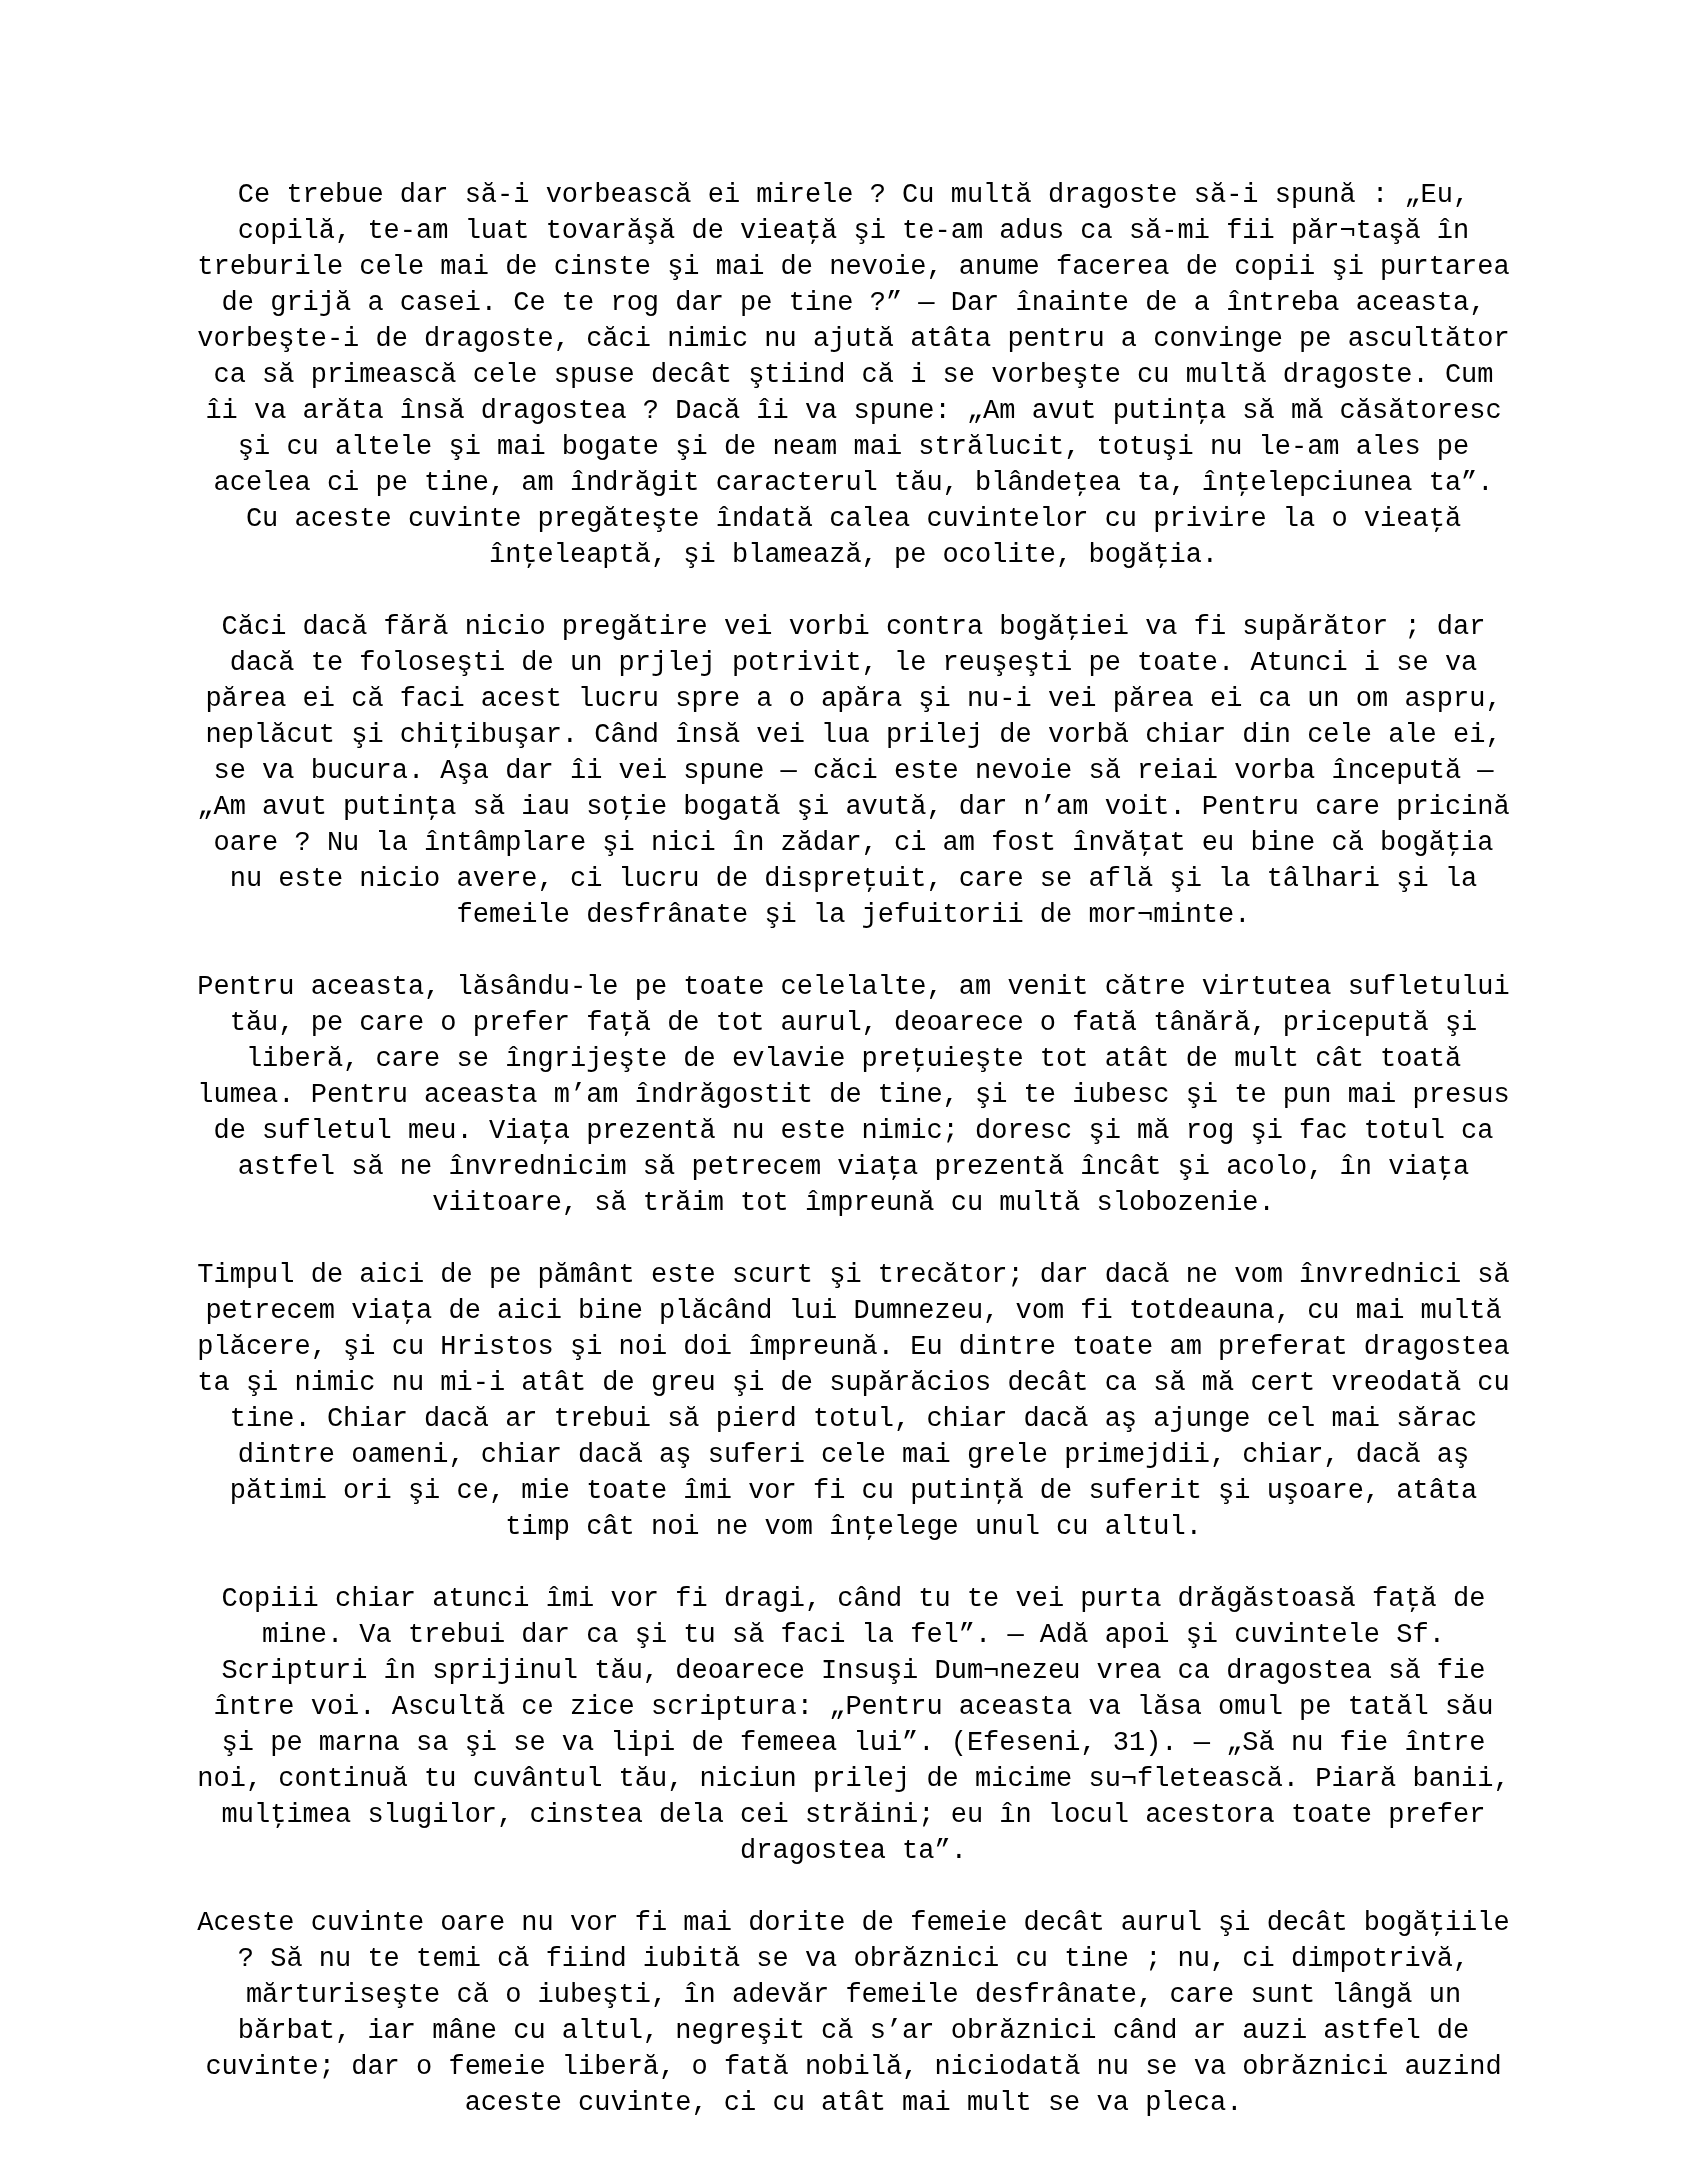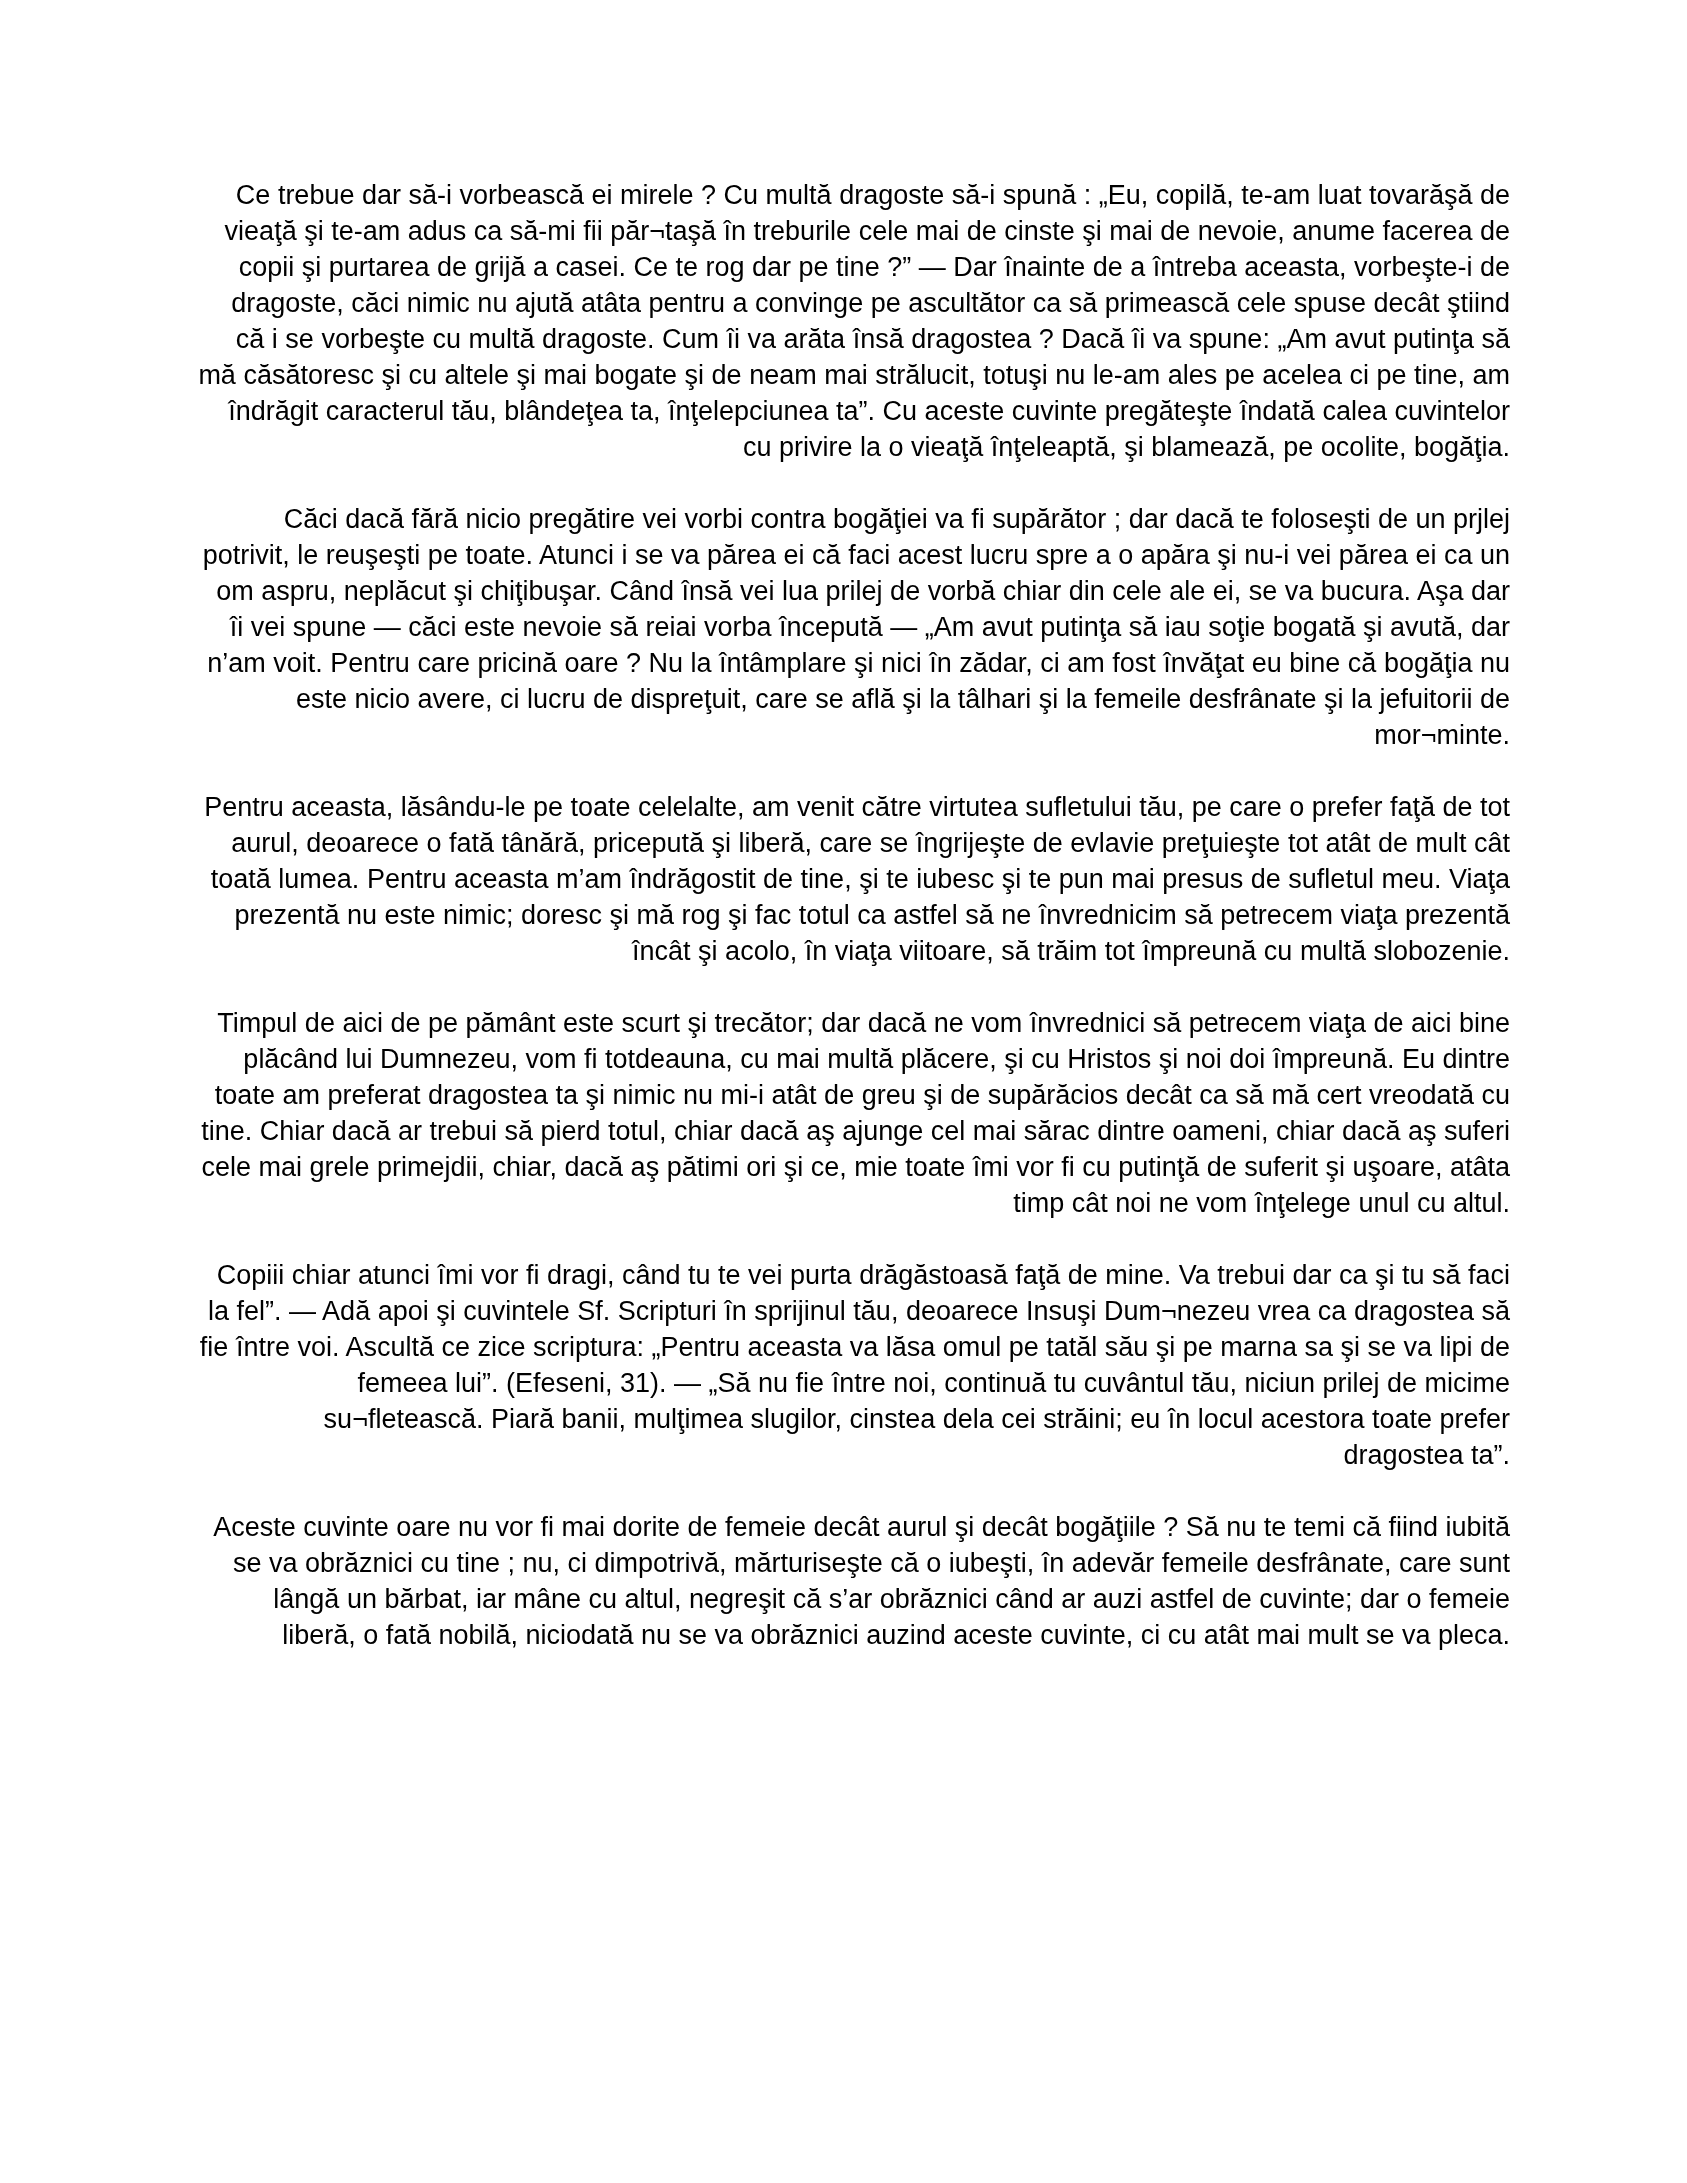--- a/index.html
+++ b/index.html
@@ -12,25 +12,25 @@
     width: 1687px;
     height: 2183px;
     background: #ffffff;
     overflow: hidden;
   }
   .content {
     position: absolute;
     left: 197px;
     top: 177px;
     width: 1313px;
-    font-family: Liberation Sans, sans-serif;
+    font-family: Liberation Mono, monospace;
     font-size: 27px;
     line-height: 36px;
     color: #000000;
-    text-align: right;
+    text-align: center;
   }
   .content p {
     margin: 0 0 36px 0;
     padding: 0;
   }
 </style>
 </head>
 <body>
 
 <div class="page">

